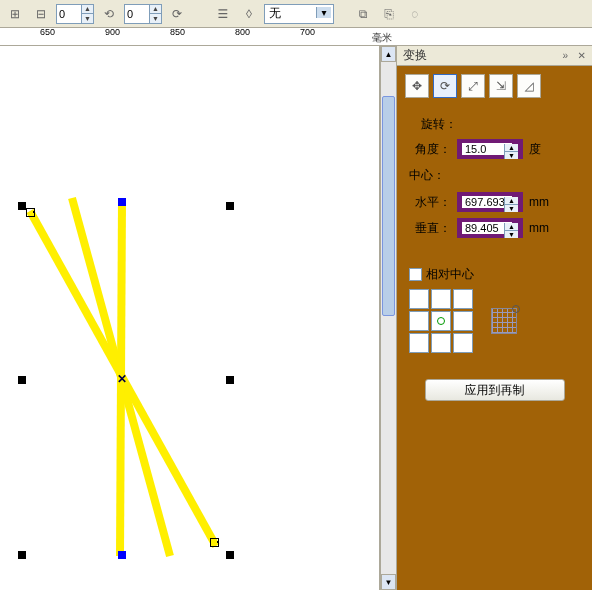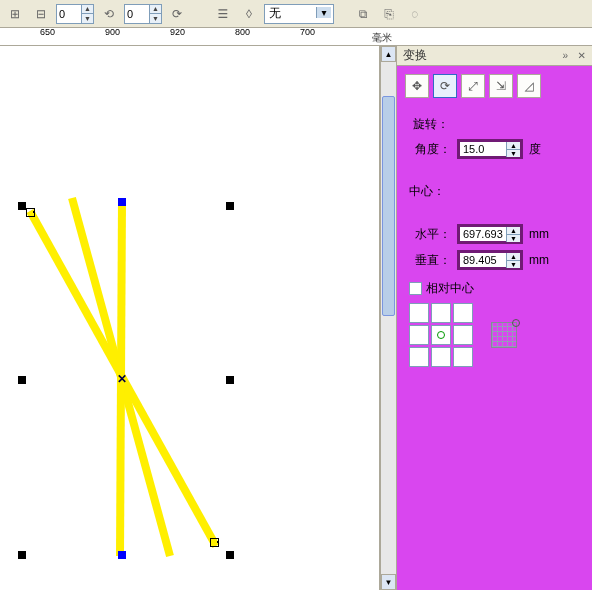--- a/index.html
+++ b/index.html
@@ -22,31 +22,31 @@
 .canvas{position:absolute;inset:0;background:#fff}
 .handle{width:8px;height:8;background:#000;position:absolute}
 .handle{width:8px;height:8px;background:#000;position:absolute}
 .bhandle{width:8px;height:8px;background:#00f;position:absolute}
 .rot{width:9px;height:9px;border:1px solid #000;background:none;position:absolute}
 .rot::after{content:"";width:2px;height:2px;background:#000;position:absolute;top:2px;left:6px}
 .center-x{position:absolute;font-weight:bold;color:#004;font-size:12px}
 .vscroll{width:16px;background:#e8e8e8;border-left:1px solid #aca899;position:relative}
 .vscroll .thumb{position:absolute;left:1px;right:1px;background:#b8cee8;border:1px solid #7a96df;border-radius:2px}
 .vscroll .arr{position:absolute;left:0;right:0;height:16px;background:#dce6f4;border:1px solid #aca899;display:flex;align-items:center;justify-content:center;font-size:8px}
-.panel{width:196px;background:#d946ef;border-left:1px solid #aca899;display:flex;flex-direction:column}
+.panel{width:196px;background:#a16207;border-left:1px solid #aca899;display:flex;flex-direction:column}
 .phead{height:20px;background:#ece9d8;border-bottom:1px solid #aca899;display:flex;align-items:center;padding:0 6px;color:#333;font-size:12px;position:relative}
 .phead .collapse{position:absolute;right:24px;font-size:10px;color:#666}
 .phead .xbtn{position:absolute;right:6px;font-size:10px;color:#666}
 .tabrow{padding:8px;display:flex;gap:4px}
 .tabbtn{width:24px;height:24px;border:1px solid #aca899;background:#fdfdfb;display:flex;align-items:center;justify-content:center;color:#555}
 .tabbtn.active{border:1px solid #316ac5;background:#e8f0fc}
 .pbody{padding:6px 12px}
 .prow{display:flex;align-items:center;margin:6px 0;gap:6px}
 .prow label{width:42px;text-align:right;color:#000}
-.spin2{width:66px;height:20px;background:#fff;border:3px solid #701a75;display:inline-flex;align-items:center;position:relative}
+.spin2{width:66px;height:20px;background:#fff;border:5px solid #701a75;display:inline-flex;align-items:center;position:relative}
 .spin2 input{width:50px;border:none;outline:none;font-size:11px;padding-left:3px}
 .spin2 .sp-btn{width:14px;position:absolute;right:0;top:0;bottom:0;display:flex;flex-direction:column}
 .spin2 .sp-btn span{flex:1;border-left:1px solid #7f9db9;display:flex;align-items:center;justify-content:center;background:#e8f0f8;font-size:7px}
 .spin2 .sp-btn span:first-child{border-bottom:1px solid #7f9db9}
 .chk{width:13px;height:13px;border:1px solid #7f9db9;background:#fff;display:inline-block;margin-right:4px;vertical-align:middle}
 .anchor{display:inline-grid;grid-template-columns:repeat(3,20px);grid-template-rows:repeat(3,20px);gap:2px;vertical-align:middle}
 .abox{border:1px solid #7f9db9;background:#fff}
 .abox.sel{background:#fff;display:flex;align-items:center;justify-content:center}
 .abox.sel::after{content:"";width:6px;height:6px;border:1px solid #090;border-radius:50%}
 .gridico{width:26px;height:26px;background:repeating-linear-gradient(0deg,#99b 0 1px,transparent 1px 5px),repeating-linear-gradient(90deg,#99b 0 1px,transparent 1px 5px);display:inline-block;margin-left:18px;border:1px solid #889;position:relative}
@@ -89,21 +89,21 @@
 </div>
 
 <div class="ruler">
   <div class="ruler-tick" style="left:40px">
       <span class="tn">650</span>
     </div>
   <div class="ruler-tick" style="left:105px">
       <span class="tn">900</span>
     </div>
   <div class="ruler-tick" style="left:170px">
-      <span class="tn">920</span>
+      <span class="tn">850</span>
     </div>
   <div class="ruler-tick" style="left:235px">
       <span class="tn">800</span>
     </div>
   <div class="ruler-tick" style="left:300px">
       <span class="tn">700</span>
     </div>
   <span class="unit">毫米</span>
 </div>
 
@@ -141,33 +141,33 @@
       <span class="xbtn">✕</span>
     </div>
     <div class="tabrow">
       <div class="tabbtn">✥</div>
       <div class="tabbtn active">⟳</div>
       <div class="tabbtn">⤢</div>
       <div class="tabbtn">⇲</div>
       <div class="tabbtn">◿</div>
     </div>
     <div class="pbody">
-      <div style="margin:4px 4px">旋转：</div>
+      <div style="margin:4px 12px">旋转：</div>
       <div class="prow">
         <label>角度：</label>
         <div class="spin2">
             <input value="15.0" style="">
             <div class="sp-btn">
               <span>▲</span>
               <span>▼</span>
             </div>
           </div>
         <span>度</span>
       </div>
-      <div style="margin:24px 0">中心：</div>
+      <div style="margin:8px 0">中心：</div>
       <div class="prow">
         <label>水平：</label>
         <div class="spin2">
             <input value="697.693" style="">
             <div class="sp-btn">
               <span>▲</span>
               <span>▼</span>
             </div>
           </div>
         <span>mm</span>
@@ -176,33 +176,34 @@
         <label>垂直：</label>
         <div class="spin2">
             <input value="89.405" style="">
             <div class="sp-btn">
               <span>▲</span>
               <span>▼</span>
             </div>
           </div>
         <span>mm</span>
       </div>
-      <div style="margin:10px 0 6px">
+      <div style="margin:28px 0 6px">
         <span class="chk"></span><span>相对中心</span>
       </div>
       <div style="display:flex;align-items:center">
         <div class="anchor">
           <div class="abox"></div>
             <div class="abox"></div>
             <div class="abox"></div>
           <div class="abox"></div>
             <div class="abox sel"></div>
             <div class="abox"></div>
           <div class="abox"></div>
             <div class="abox"></div>
             <div class="abox"></div>
         </div>
         <span class="gridico"></span>
       </div>
       <div style="height:20px"></div>
+      <div class="btn">应用到再制</div>
     </div>
   </div>
 </div>
 
 </body></html>

